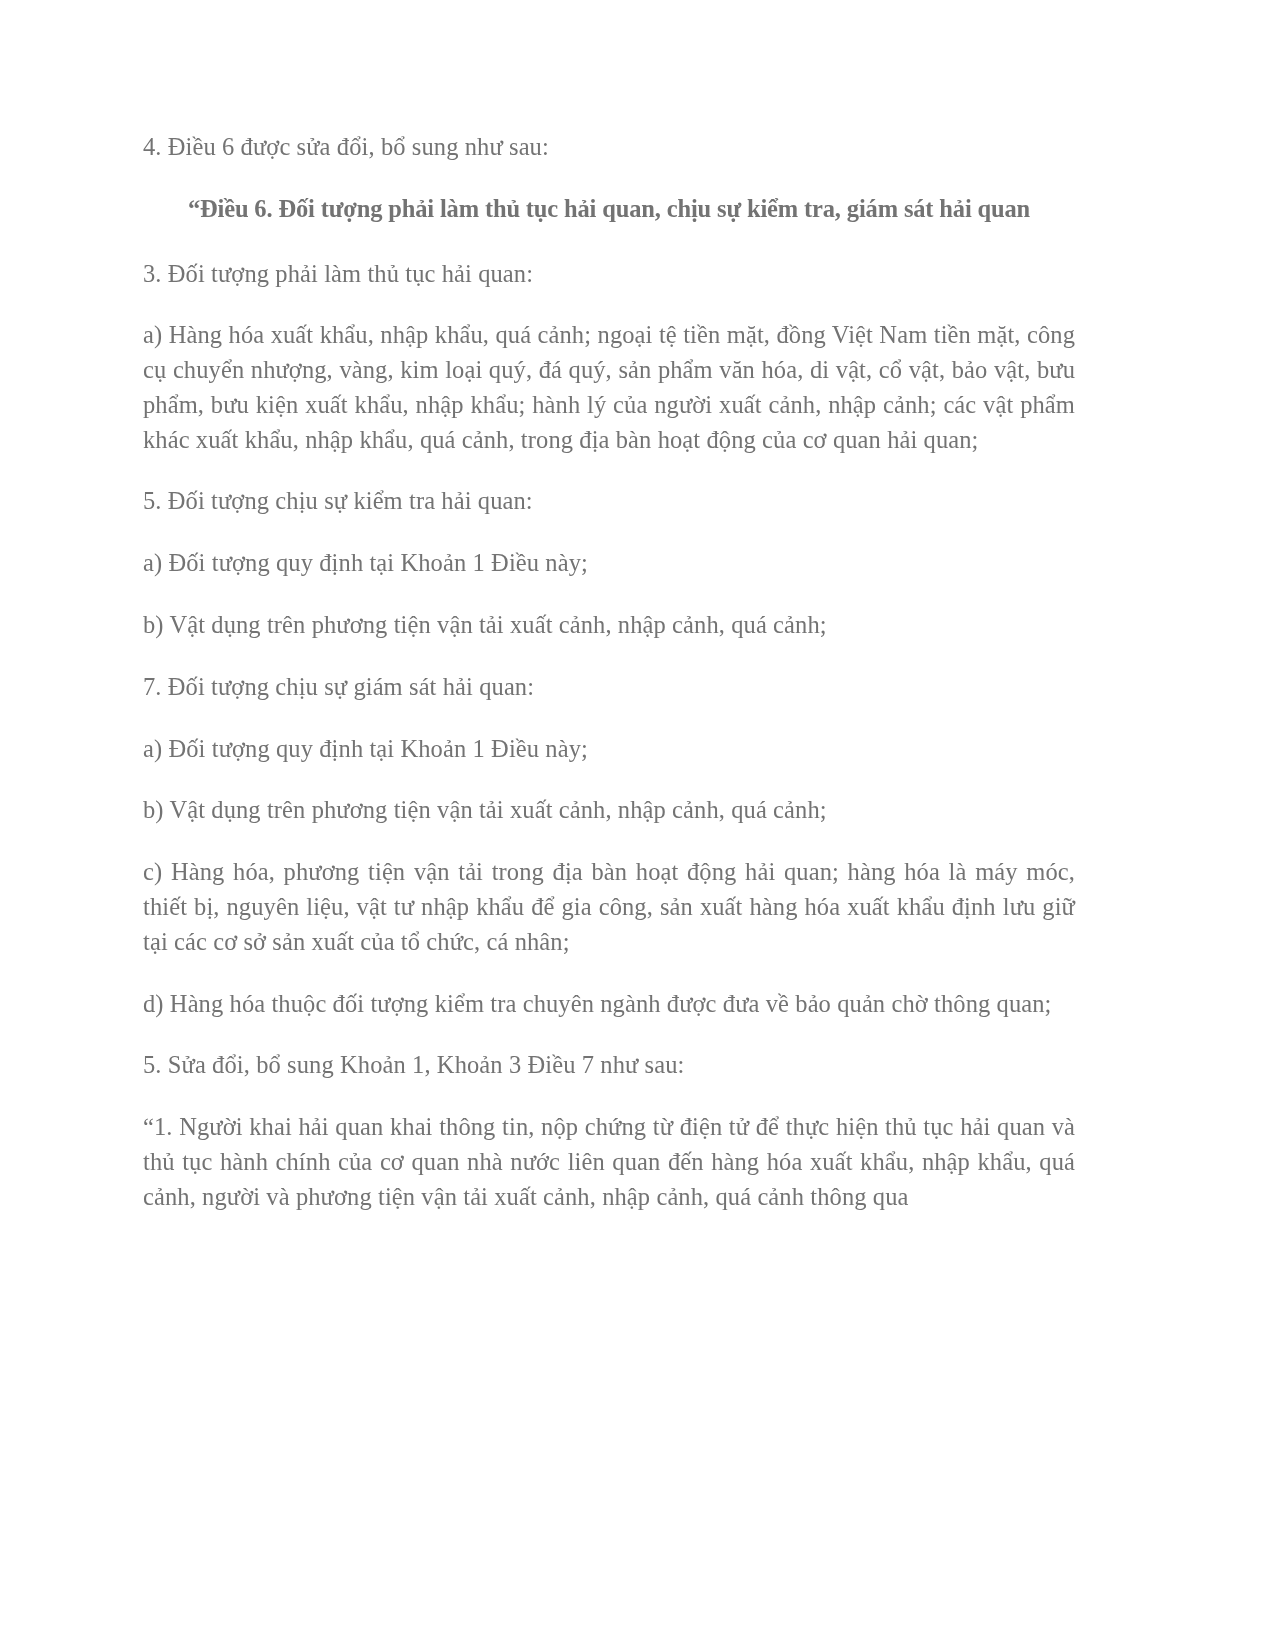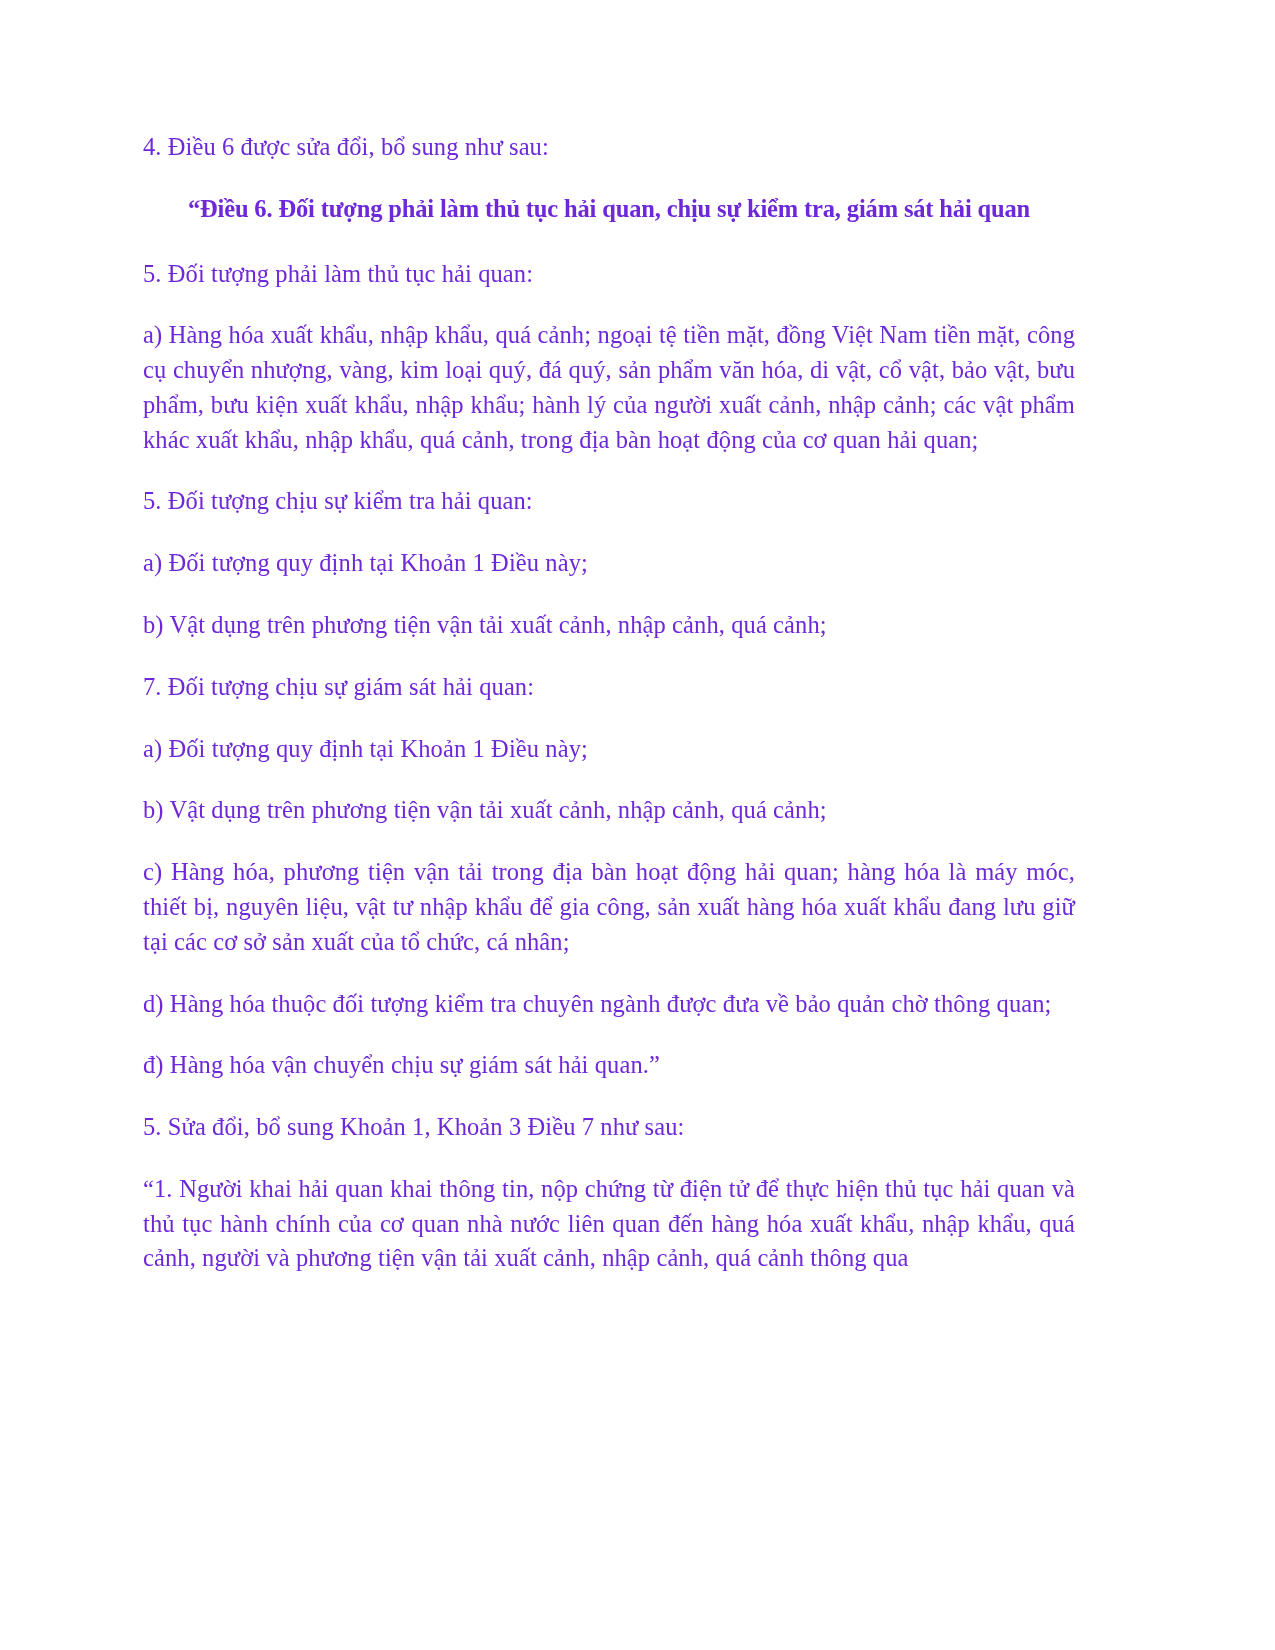--- a/index.html
+++ b/index.html
@@ -18,21 +18,21 @@
   .content {
     position: absolute;
     left: 143px;
     top: 130px;
     width: 932px;
   }
   .para {
     font-family: "Liberation Serif", "DejaVu Serif", serif;
     font-size: 24.5px;
     line-height: 1.42;
-    color: #6d28d9;
+    color: #737373;
     text-align: justify;
     text-justify: inter-word;
     margin: 0 0 27px 0;
     letter-spacing: 0.1px;
   }
   .para.last {
     margin-bottom: 1px;
   }
   .para.heading {
     font-weight: bold;
@@ -48,27 +48,26 @@
     text-align: left;
   }
 </style>
 </head>
 <body>
 
 <div class="page">
   <div class="content" id="doc-body">
       <p class="para intro">4. Điều 6 được sửa đổi, bổ sung như sau:</p>
       <p class="para heading">“Điều 6. Đối tượng phải làm thủ tục hải quan, chịu sự kiểm tra, giám sát hải quan</p>
-      <p class="para short">5. Đối tượng phải làm thủ tục hải quan:</p>
+      <p class="para short">3. Đối tượng phải làm thủ tục hải quan:</p>
       <p class="para">a) Hàng hóa xuất khẩu, nhập khẩu, quá cảnh; ngoại tệ tiền mặt, đồng Việt Nam tiền mặt, công cụ chuyển nhượng, vàng, kim loại quý, đá quý, sản phẩm văn hóa, di vật, cổ vật, bảo vật, bưu phẩm, bưu kiện xuất khẩu, nhập khẩu; hành lý của người xuất cảnh, nhập cảnh; các vật phẩm khác xuất khẩu, nhập khẩu, quá cảnh, trong địa bàn hoạt động của cơ quan hải quan;</p>
       <p class="para short">5. Đối tượng chịu sự kiểm tra hải quan:</p>
       <p class="para short">a) Đối tượng quy định tại Khoản 1 Điều này;</p>
       <p class="para short">b) Vật dụng trên phương tiện vận tải xuất cảnh, nhập cảnh, quá cảnh;</p>
       <p class="para short">7. Đối tượng chịu sự giám sát hải quan:</p>
       <p class="para short">a) Đối tượng quy định tại Khoản 1 Điều này;</p>
       <p class="para short">b) Vật dụng trên phương tiện vận tải xuất cảnh, nhập cảnh, quá cảnh;</p>
-      <p class="para">c) Hàng hóa, phương tiện vận tải trong địa bàn hoạt động hải quan; hàng hóa là máy móc, thiết bị, nguyên liệu, vật tư nhập khẩu để gia công, sản xuất hàng hóa xuất khẩu đang lưu giữ tại các cơ sở sản xuất của tổ chức, cá nhân;</p>
+      <p class="para">c) Hàng hóa, phương tiện vận tải trong địa bàn hoạt động hải quan; hàng hóa là máy móc, thiết bị, nguyên liệu, vật tư nhập khẩu để gia công, sản xuất hàng hóa xuất khẩu định lưu giữ tại các cơ sở sản xuất của tổ chức, cá nhân;</p>
       <p class="para">d) Hàng hóa thuộc đối tượng kiểm tra chuyên ngành được đưa về bảo quản chờ thông quan;</p>
-      <p class="para short">đ) Hàng hóa vận chuyển chịu sự giám sát hải quan.”</p>
       <p class="para short">5. Sửa đổi, bổ sung Khoản 1, Khoản 3 Điều 7 như sau:</p>
       <p class="para last">“1. Người khai hải quan khai thông tin, nộp chứng từ điện tử để thực hiện thủ tục hải quan và thủ tục hành chính của cơ quan nhà nước liên quan đến hàng hóa xuất khẩu, nhập khẩu, quá cảnh, người và phương tiện vận tải xuất cảnh, nhập cảnh, quá cảnh thông qua</p>
     </div>
 </div>
 
 </body></html>

